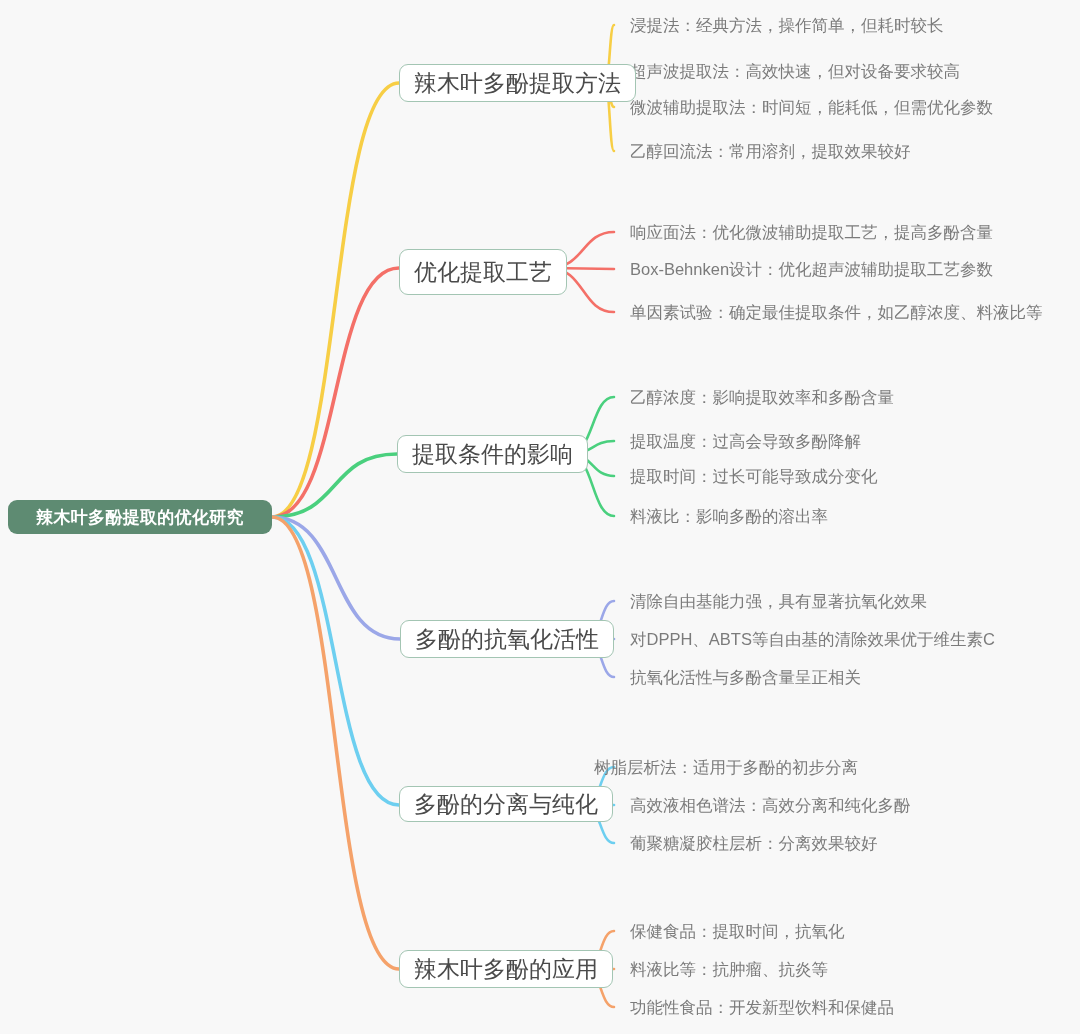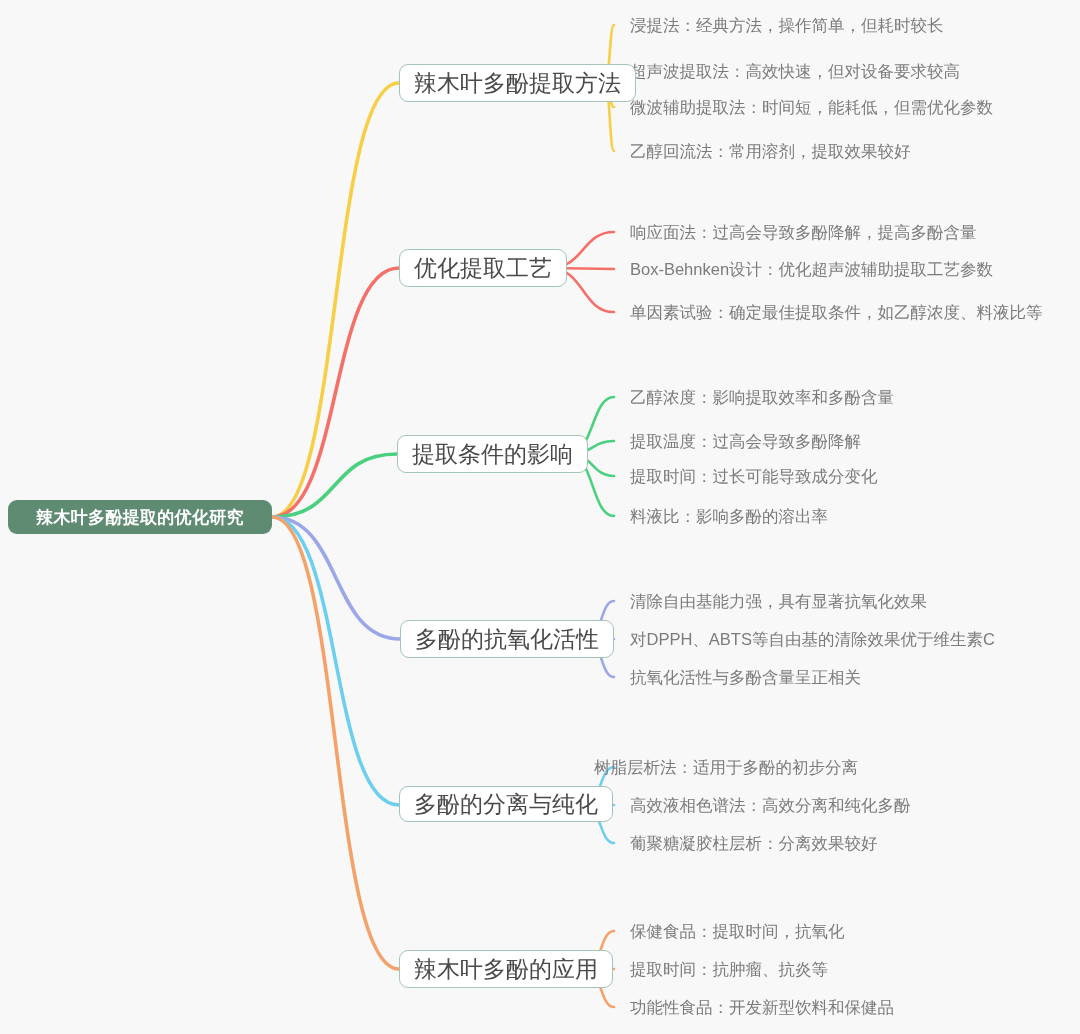--- a/index.html
+++ b/index.html
@@ -92,24 +92,24 @@
 <div class="node root-node" style="left: 8px; top: 500px; height: 34px; min-width: 264px;">
       <span>辣木叶多酚提取的优化研究</span>
     </div>
     <div class="leaf-node" style="left: 630px; top: 25px;">浸提法：经典方法，操作简单，但耗时较长</div>
     <div class="leaf-node" style="left: 630px; top: 71px;">超声波提取法：高效快速，但对设备要求较高</div>
     <div class="leaf-node" style="left: 630px; top: 107px;">微波辅助提取法：时间短，能耗低，但需优化参数</div>
     <div class="leaf-node" style="left: 630px; top: 151px;">乙醇回流法：常用溶剂，提取效果较好</div>
     <div class="node branch-node" style="left: 399px; top: 64px; height: 38px; min-width: 204px;">
       <span>辣木叶多酚提取方法</span>
     </div>
-    <div class="leaf-node" style="left: 630px; top: 232px;">响应面法：过高会导致多酚降解，提高多酚含量</div>
+    <div class="leaf-node" style="left: 630px; top: 232px;">响应面法：优化微波辅助提取工艺，提高多酚含量</div>
     <div class="leaf-node" style="left: 630px; top: 269px;">Box-Behnken设计：优化超声波辅助提取工艺参数</div>
     <div class="leaf-node" style="left: 630px; top: 312px;">单因素试验：确定最佳提取条件，如乙醇浓度、料液比等</div>
-    <div class="node branch-node" style="left: 399px; top: 249px; height: 38px; min-width: 148px;">
+    <div class="node branch-node" style="left: 399px; top: 249px; height: 46px; min-width: 148px;">
       <span>优化提取工艺</span>
     </div>
     <div class="leaf-node" style="left: 630px; top: 397px;">乙醇浓度：影响提取效率和多酚含量</div>
     <div class="leaf-node" style="left: 630px; top: 441px;">提取温度：过高会导致多酚降解</div>
     <div class="leaf-node" style="left: 630px; top: 476px;">提取时间：过长可能导致成分变化</div>
     <div class="leaf-node" style="left: 630px; top: 516px;">料液比：影响多酚的溶出率</div>
     <div class="node branch-node" style="left: 397px; top: 435px; height: 38px; min-width: 170px;">
       <span>提取条件的影响</span>
     </div>
     <div class="leaf-node" style="left: 630px; top: 601px;">清除自由基能力强，具有显著抗氧化效果</div>
@@ -118,18 +118,18 @@
     <div class="node branch-node" style="left: 400px; top: 620px; height: 38px; min-width: 185px;">
       <span>多酚的抗氧化活性</span>
     </div>
     <div class="leaf-node" style="left: 594px; top: 767px;">树脂层析法：适用于多酚的初步分离</div>
     <div class="leaf-node" style="left: 630px; top: 805px;">高效液相色谱法：高效分离和纯化多酚</div>
     <div class="leaf-node" style="left: 630px; top: 843px;">葡聚糖凝胶柱层析：分离效果较好</div>
     <div class="node branch-node" style="left: 399px; top: 786px; height: 36px; min-width: 184px;">
       <span>多酚的分离与纯化</span>
     </div>
     <div class="leaf-node" style="left: 630px; top: 931px;">保健食品：提取时间，抗氧化</div>
-    <div class="leaf-node" style="left: 630px; top: 969px;">提取时间：抗肿瘤、抗炎等</div>
+    <div class="leaf-node" style="left: 630px; top: 969px;">料液比等：抗肿瘤、抗炎等</div>
     <div class="leaf-node" style="left: 630px; top: 1007px;">功能性食品：开发新型饮料和保健品</div>
     <div class="node branch-node" style="left: 399px; top: 950px; height: 38px; min-width: 185px; text-align: right;">
       <span>辣木叶多酚的应用</span>
     </div>
   </div>
 
 </body></html>

